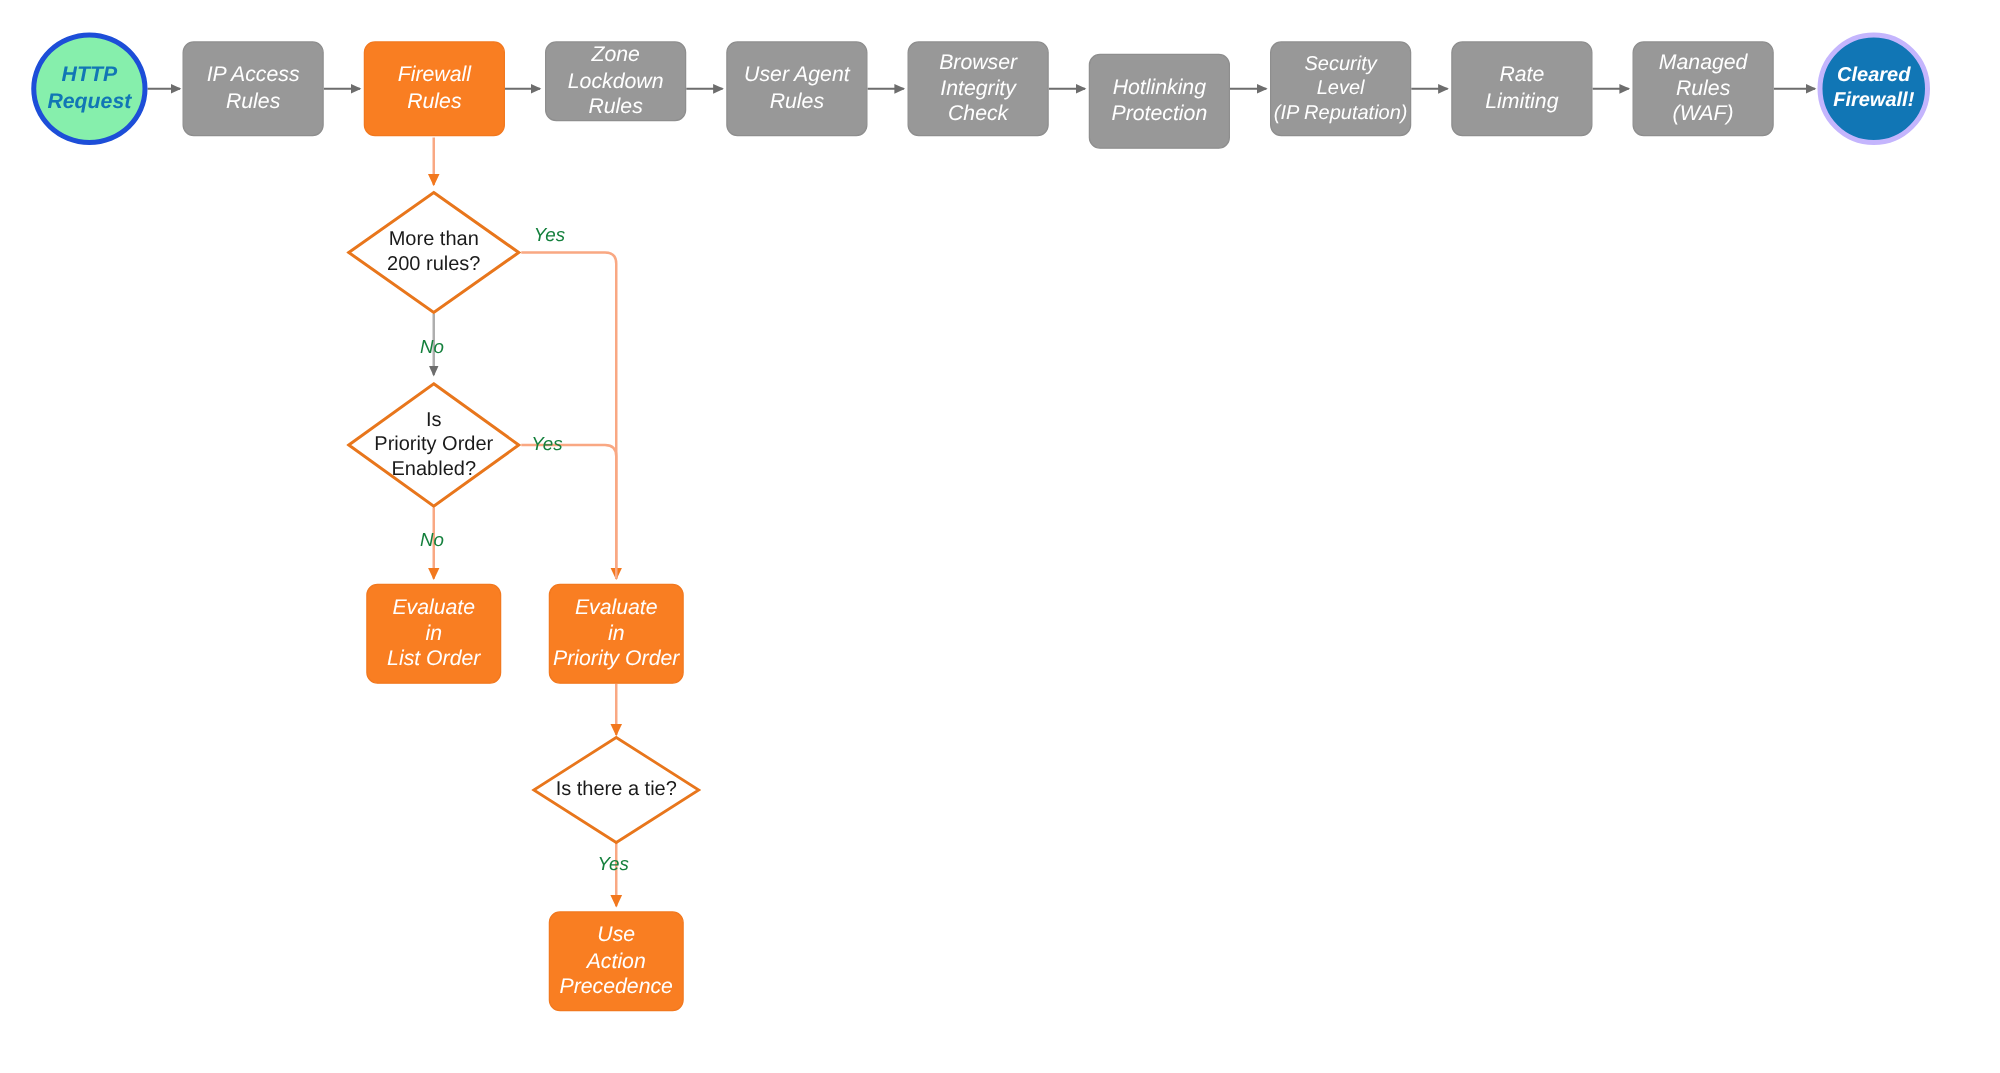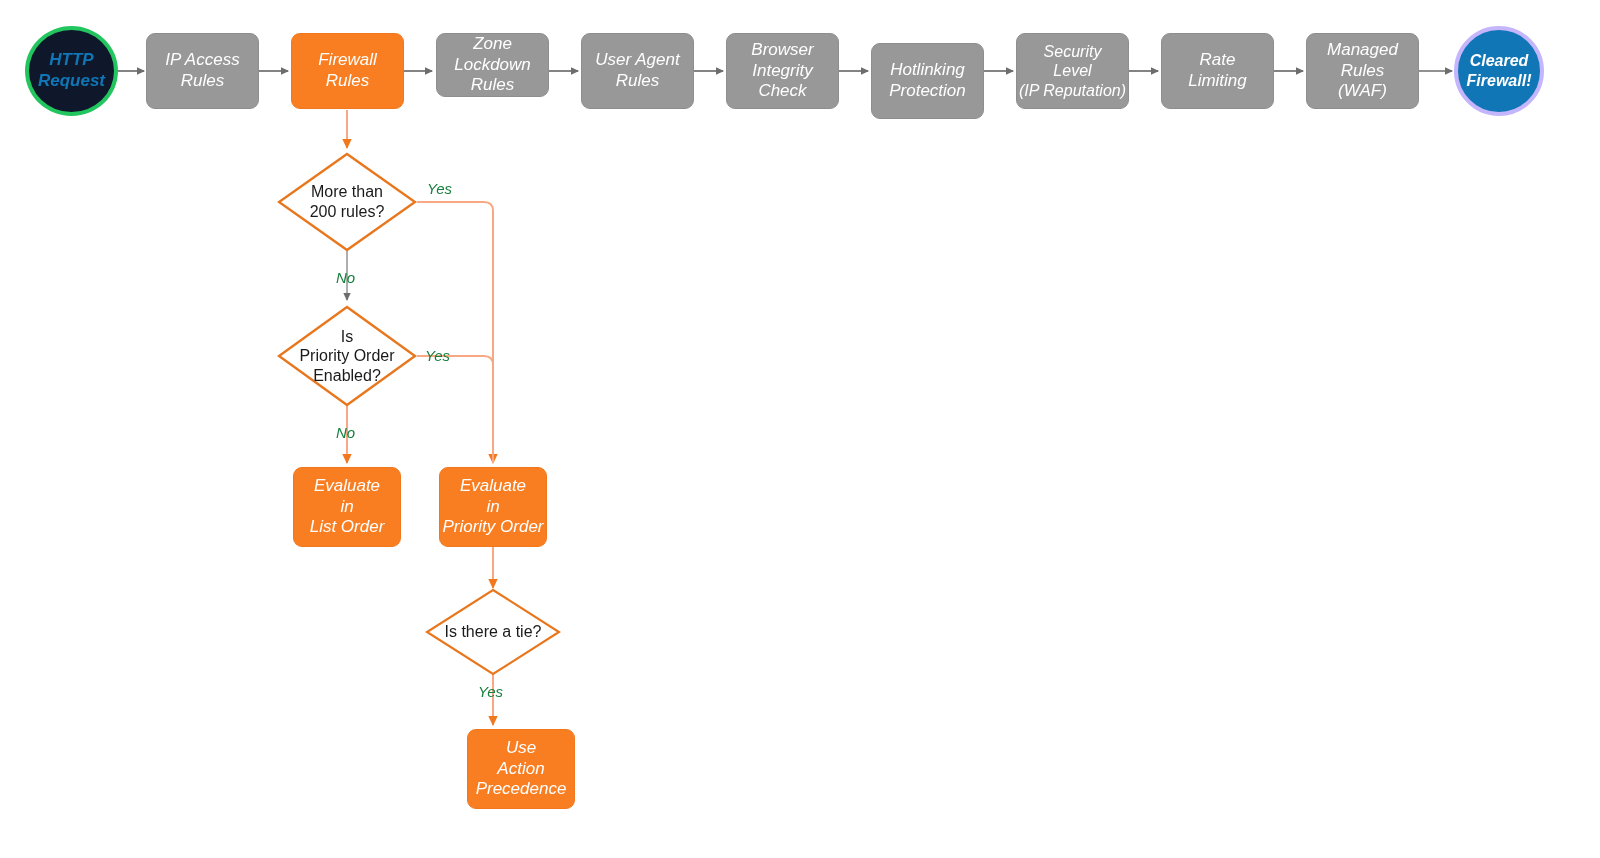--- a/index.html
+++ b/index.html
@@ -53,22 +53,22 @@
     border: 1px solid #f2781e;
   }
 
   .terminator {
     border-radius: 50%;
     font-style: italic;
     font-weight: bold;
     font-size: 17px;
   }
   .terminator.outline {
-    background: #0f172a;
-    border: 4px solid #22c55e;
+    background: #86efac;
+    border: 4px solid #1d4ed8;
     color: #1176b5;
   }
   .terminator.filled {
     background: #1176b5;
     border: 4px solid #c4b5fd;
     color: #ffffff;
   }
 
   .diamond {
     position: absolute;
@@ -232,21 +232,21 @@
 in
 List Order</span>
   </div>
 
   <div class="node proc orange" style="left:439px; top:467px; width:108px; height:80px;">
     <span>Evaluate
 in
 Priority Order</span>
   </div>
 
-  <div class="node proc orange" style="left:439px; top:729px; width:108px; height:80px;margin-left:28px;">
+  <div class="node proc orange" style="left:439px; top:729px; width:108px; height:80px;">
     <span>Use
 Action
 Precedence</span>
   </div>
 
   <div class="edge-label" style="left:427px; top:180px;">Yes</div>
 
   <div class="edge-label" style="left:336px; top:269px;">No</div>
 
   <div class="edge-label" style="left:425px; top:347px;">Yes</div>

